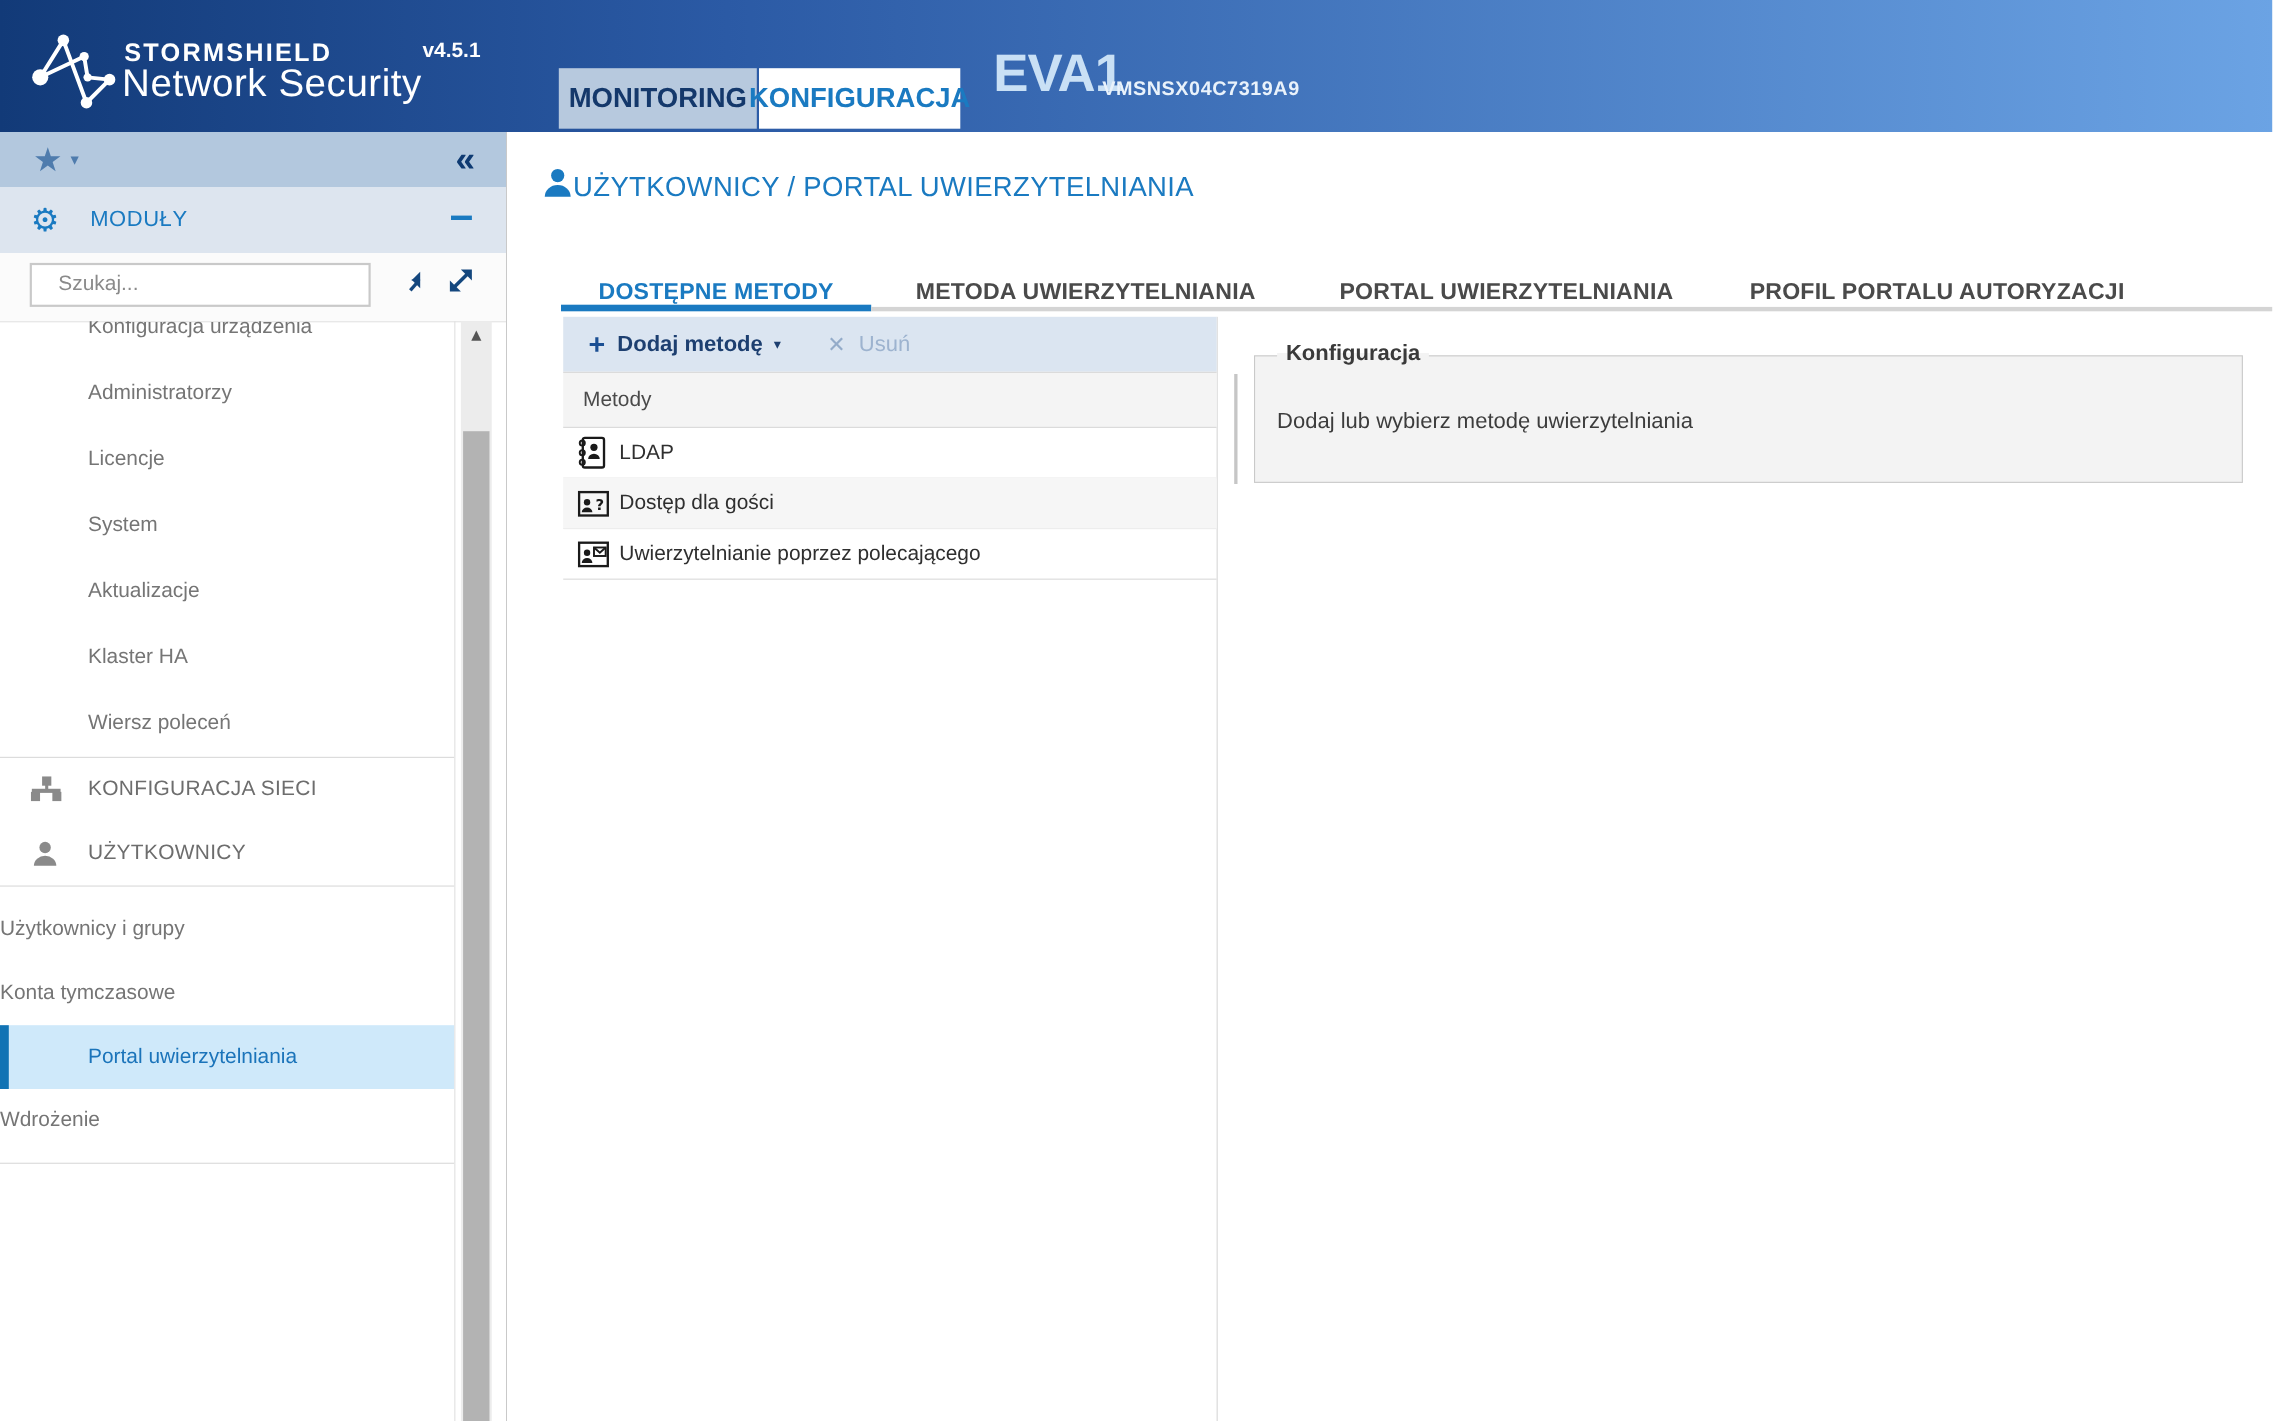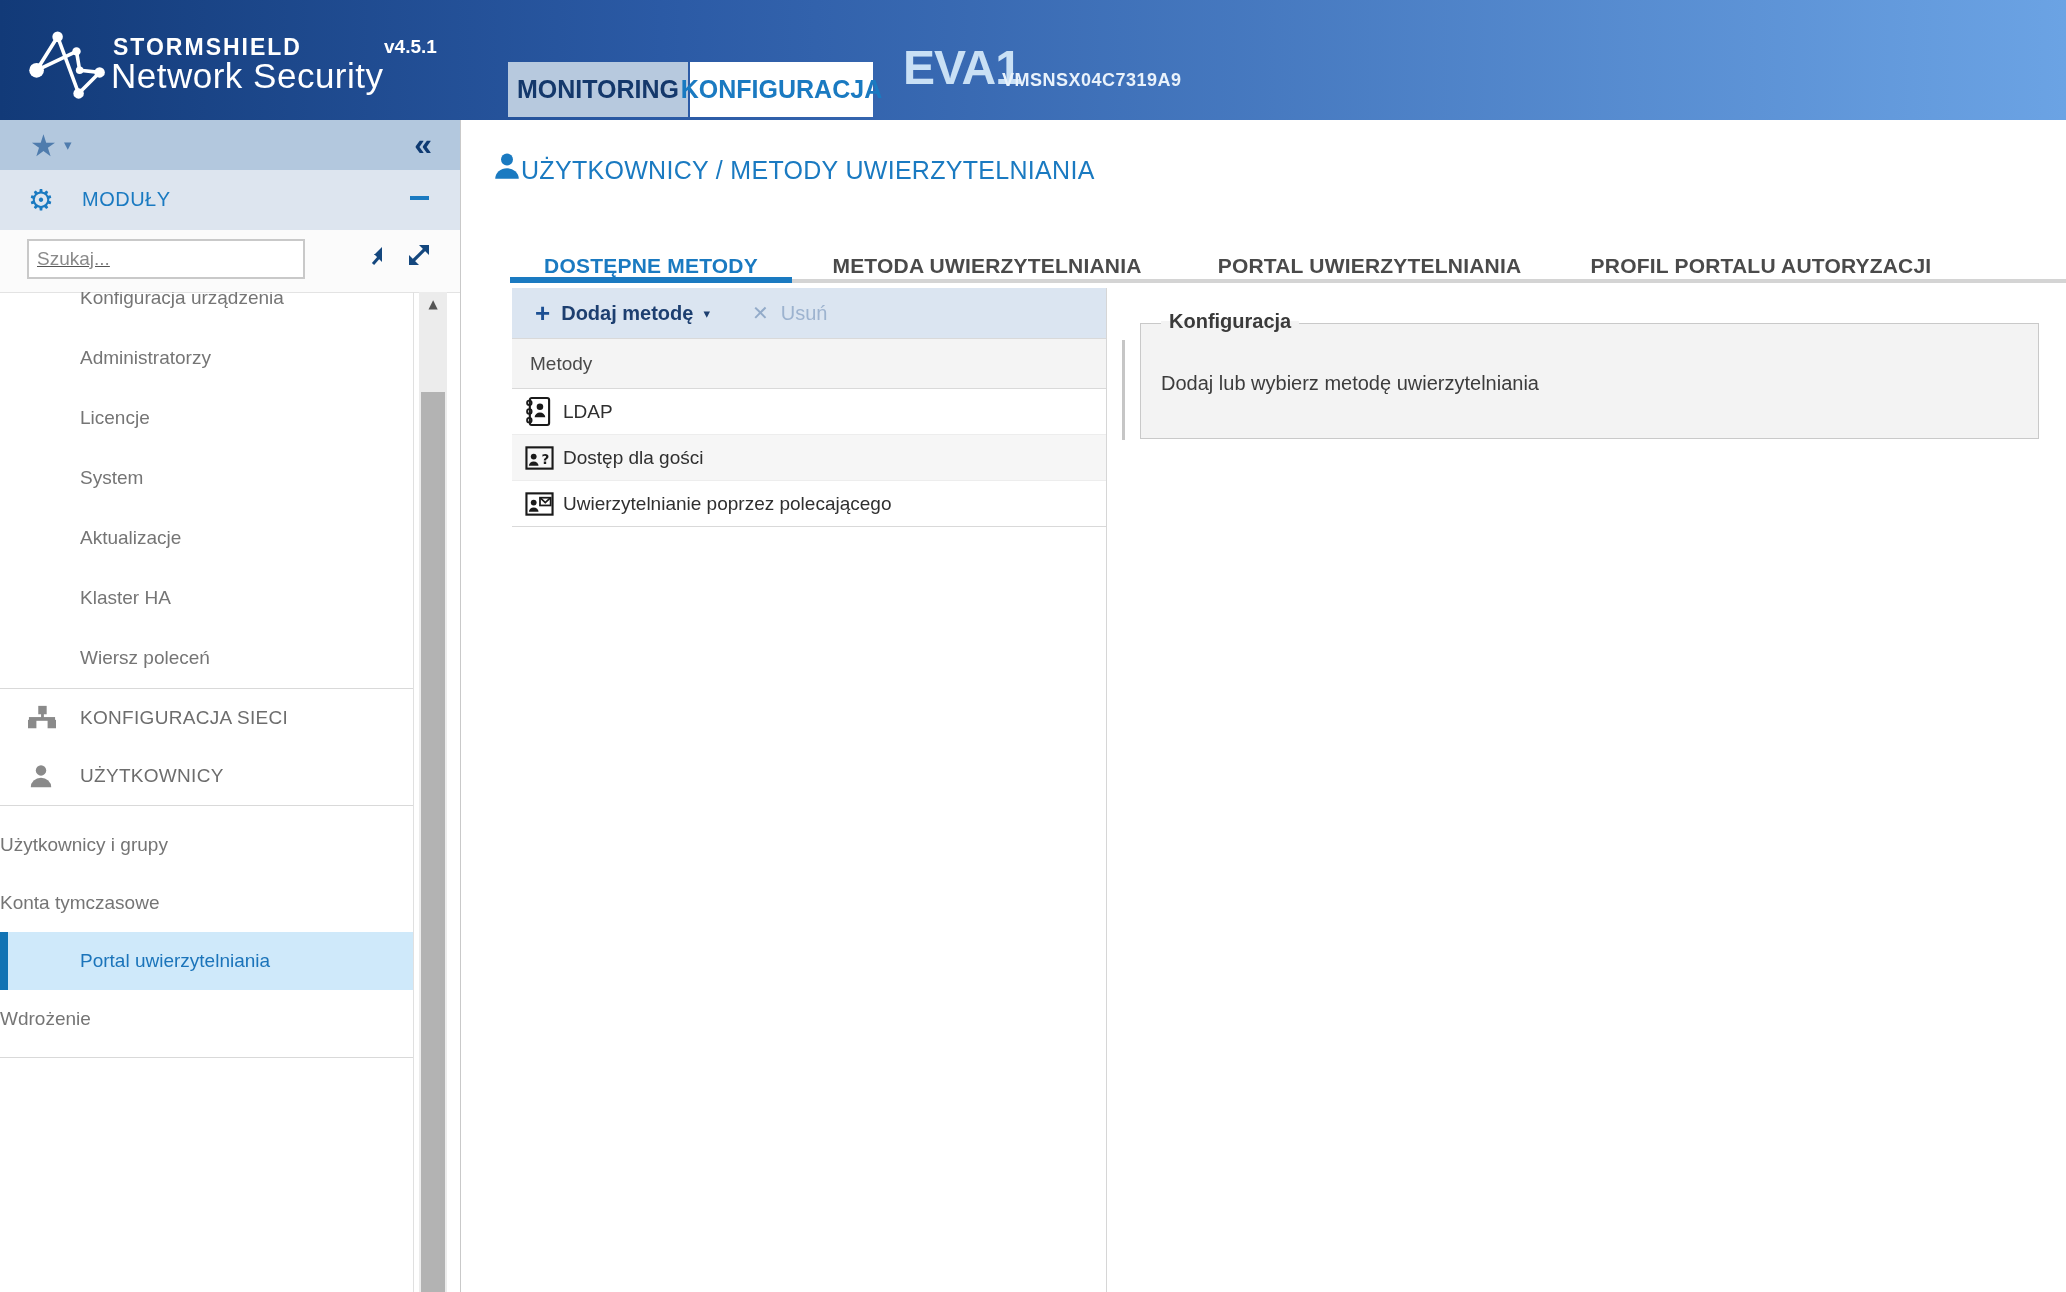--- a/index.html
+++ b/index.html
@@ -25,21 +25,21 @@
   .fav-row{position:absolute;left:0;top:0;width:100%;height:50px;background:var(--c-fav_row_bg);}
   .star{left:30px;top:8px;font-size:30px;color:var(--c-fav_icon);font-family:"DejaVu Sans",sans-serif;}
   .fav-caret{left:64px;top:16px;font-size:15px;color:var(--c-fav_icon);font-family:"DejaVu Sans",sans-serif;}
   .collapse{right:28px;top:6px;font-size:32px;font-weight:bold;color:var(--c-collapse_icon);}
   .moduly-row{position:absolute;left:0;top:50px;width:100%;height:60px;background:var(--c-moduly_row_bg);}
   .gear{left:28px;top:13px;font-size:29px;color:var(--c-accent);font-family:"DejaVu Sans",sans-serif;font-weight:bold;}
   .moduly-label{left:82px;top:18px;font-size:20px;font-weight:500;color:var(--c-accent);letter-spacing:.5px;}
   .minus{left:410px;top:26px;width:19px;height:4px;background:var(--c-accent);}
   .search-row{position:absolute;left:0;top:110px;width:100%;height:62px;background:#fbfbfb;border-bottom:1px solid #e3e3e3;}
   .search-input{position:absolute;left:27px;top:9px;width:258px;height:36px;border:2px solid #c9c9c9;background:#fff;
-    font-size:19px;color:#555;padding:0 8px;outline:none;font-family:inherit;text-decoration:underline;}
+    font-size:19px;color:#555;padding:0 24px;outline:none;font-family:inherit;}
   .search-input::placeholder{color:#8a8a8a;opacity:1;}
   .mini-arrows{position:absolute;top:14px;}
   .menu{position:absolute;left:0;top:172px;width:413px;bottom:0;overflow:hidden;border-right:1px solid #e0e0e0;}
   .menu-item{height:60px;line-height:60px;padding-left:80px;font-size:19px;color:var(--c-menu_text);cursor:pointer;white-space:nowrap;}
   .menu-item.first{margin-top:-24px;}
   .menu-divider{border-top:1px solid var(--c-border);}
   .section-item{height:58px;display:flex;align-items:center;font-size:19px;color:#6d6d6d;cursor:pointer;}
   .section-item .sec-icon{width:30px;margin-left:28px;display:flex;align-items:center;}
   .section-item .sec-label{margin-left:22px;letter-spacing:.3px;}
   .sub-list{margin-top:10px;}
@@ -195,21 +195,21 @@
       <div class="scroll-thumb"></div>
     </div>
   </div>
 
   <div class="main">
     <div class="page-title-row">
       <svg class="title-icon" width="30" height="32" viewBox="0 0 28 28">
         <circle cx="14" cy="8" r="5.6" fill="#1a7ac1"></circle>
         <path d="M3,26 a11,10 0 0 1 22,0 z" fill="#1a7ac1"></path>
       </svg>
-      <div class="page-title">UŻYTKOWNICY / METODY UWIERZYTELNIANIA</div>
+      <div class="page-title">UŻYTKOWNICY / PORTAL UWIERZYTELNIANIA</div>
     </div>
 
     <div class="tabs-row">
       <div class="main-tab active" style="left:49px;width:282px">DOSTĘPNE METODY</div>
       <div class="main-tab" style="left:362px;width:328px">METODA UWIERZYTELNIANIA</div>
       <div class="main-tab" style="left:747px;width:323px">PORTAL UWIERZYTELNIANIA</div>
       <div class="main-tab" style="left:1120px;width:360px">PROFIL PORTALU AUTORYZACJI</div>
     </div>
     <div class="tab-underline"></div>
     <div class="tab-baseline"></div>

